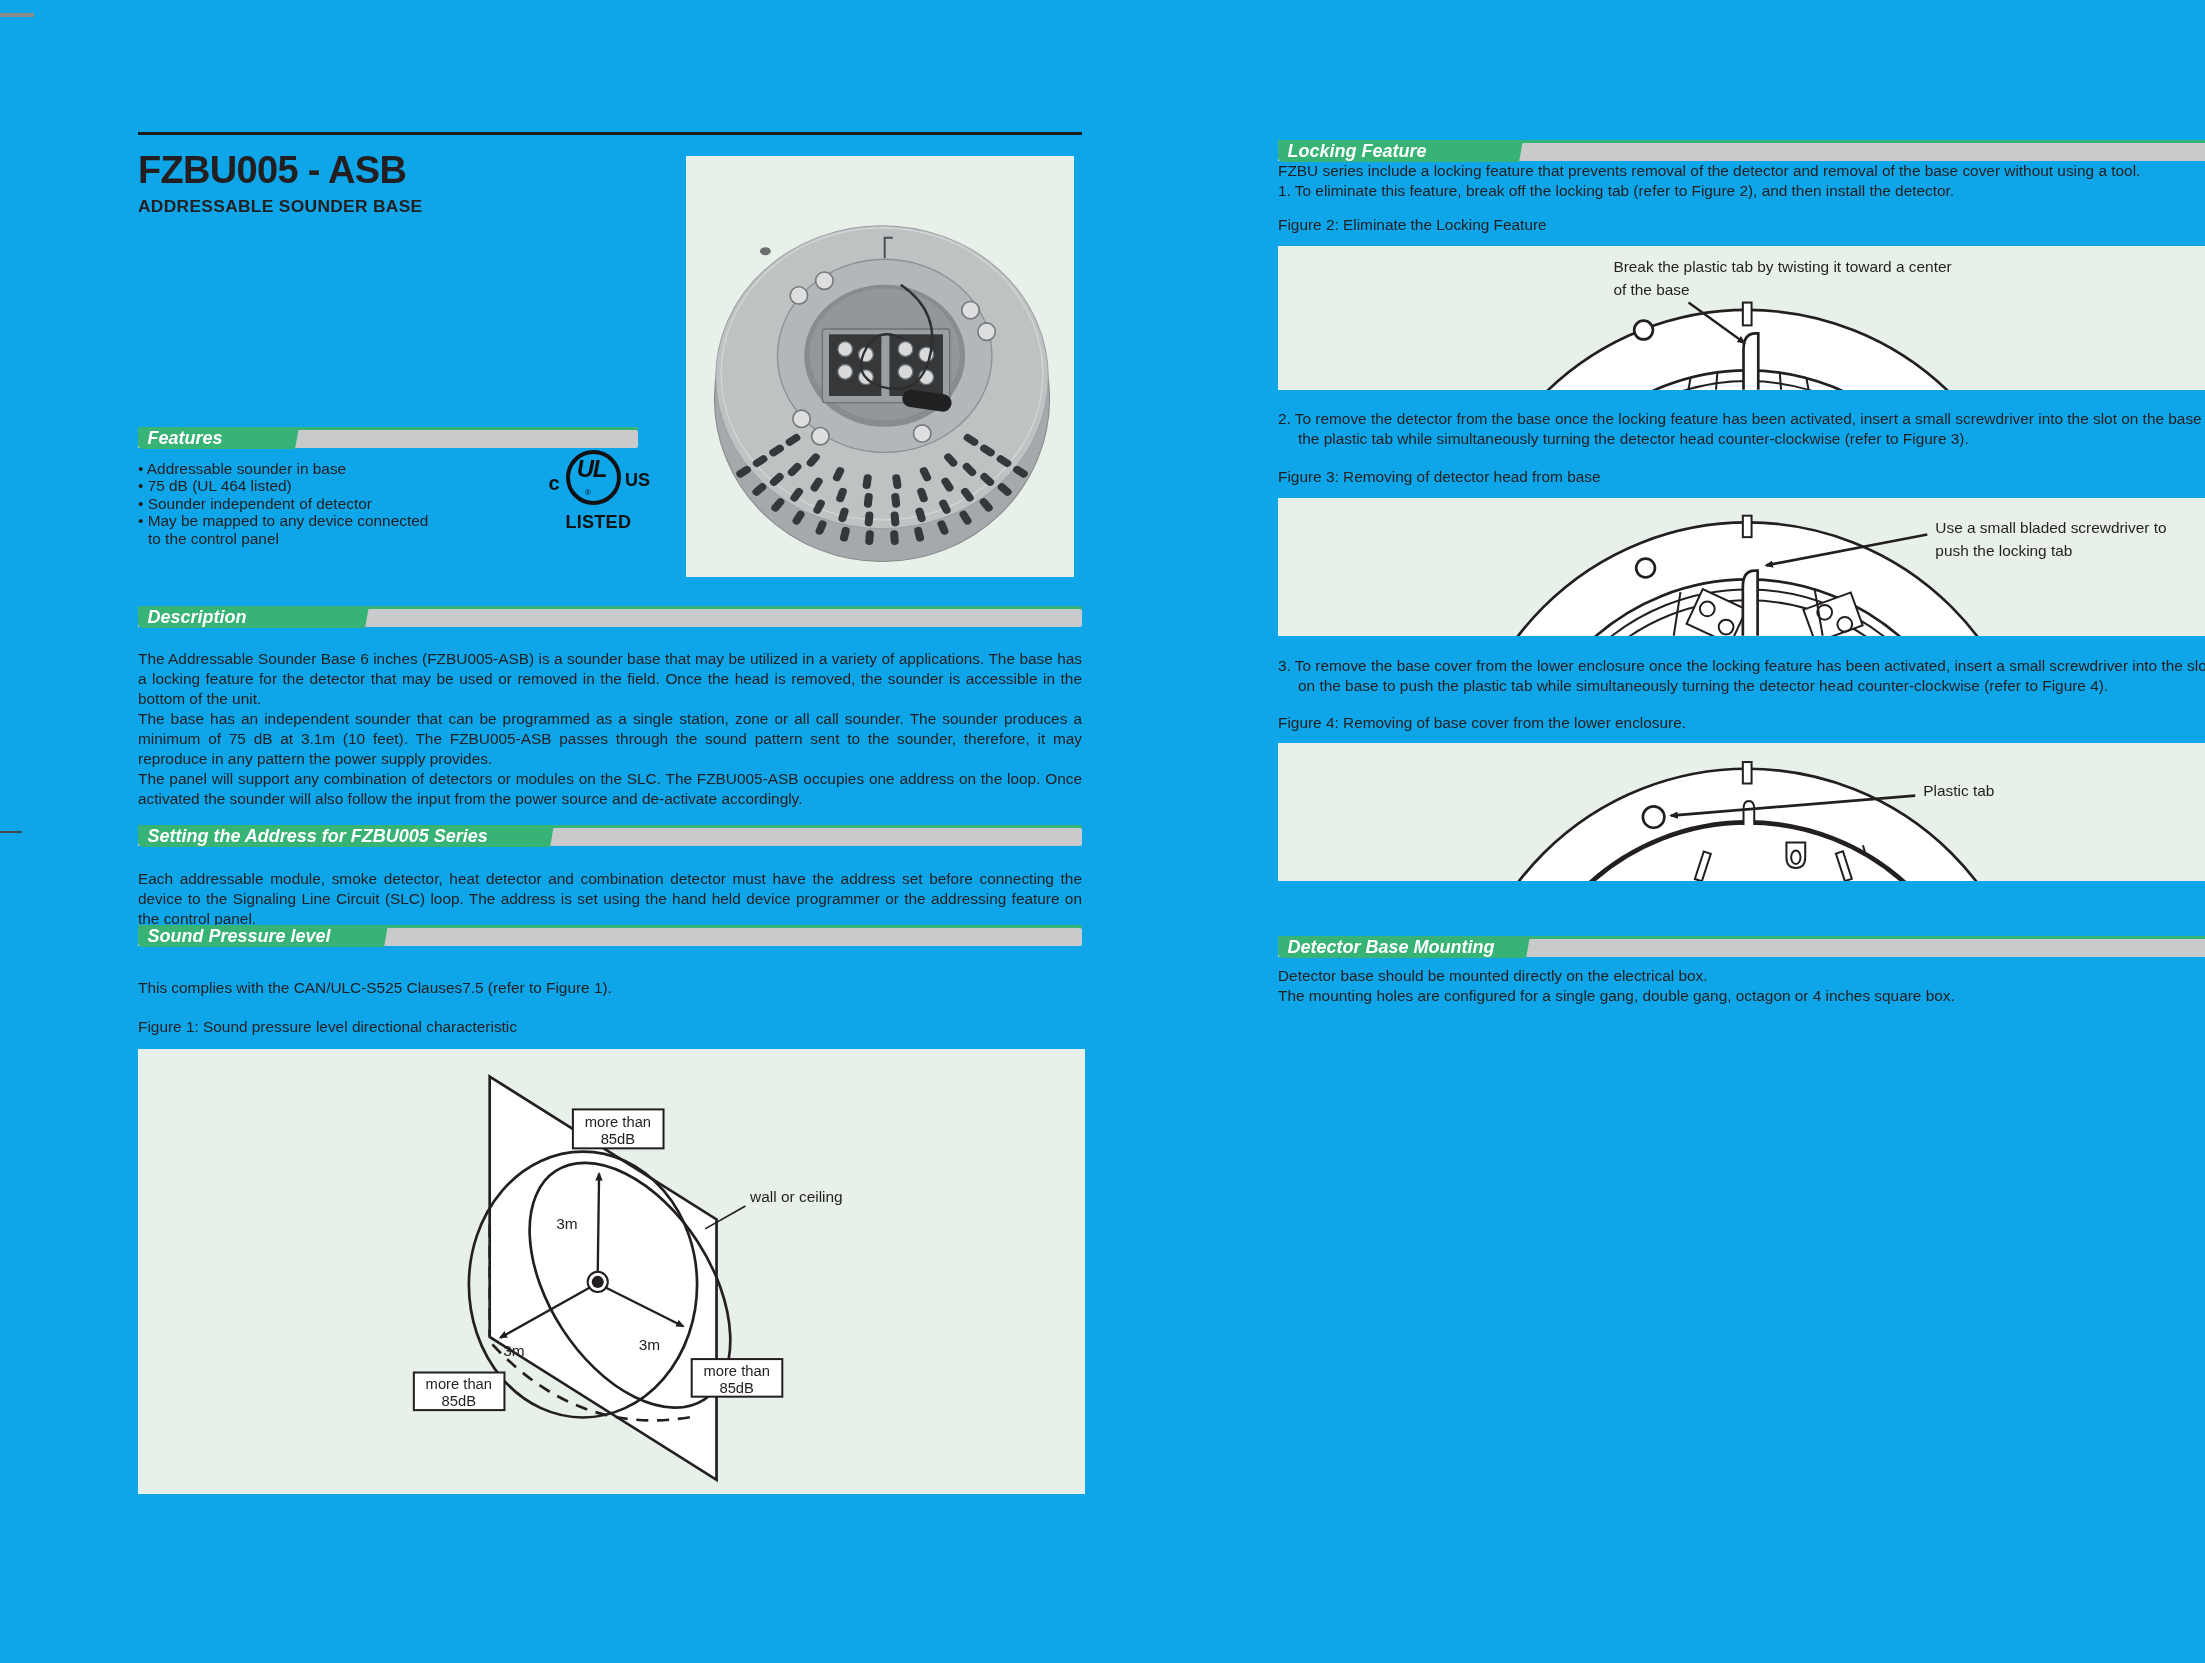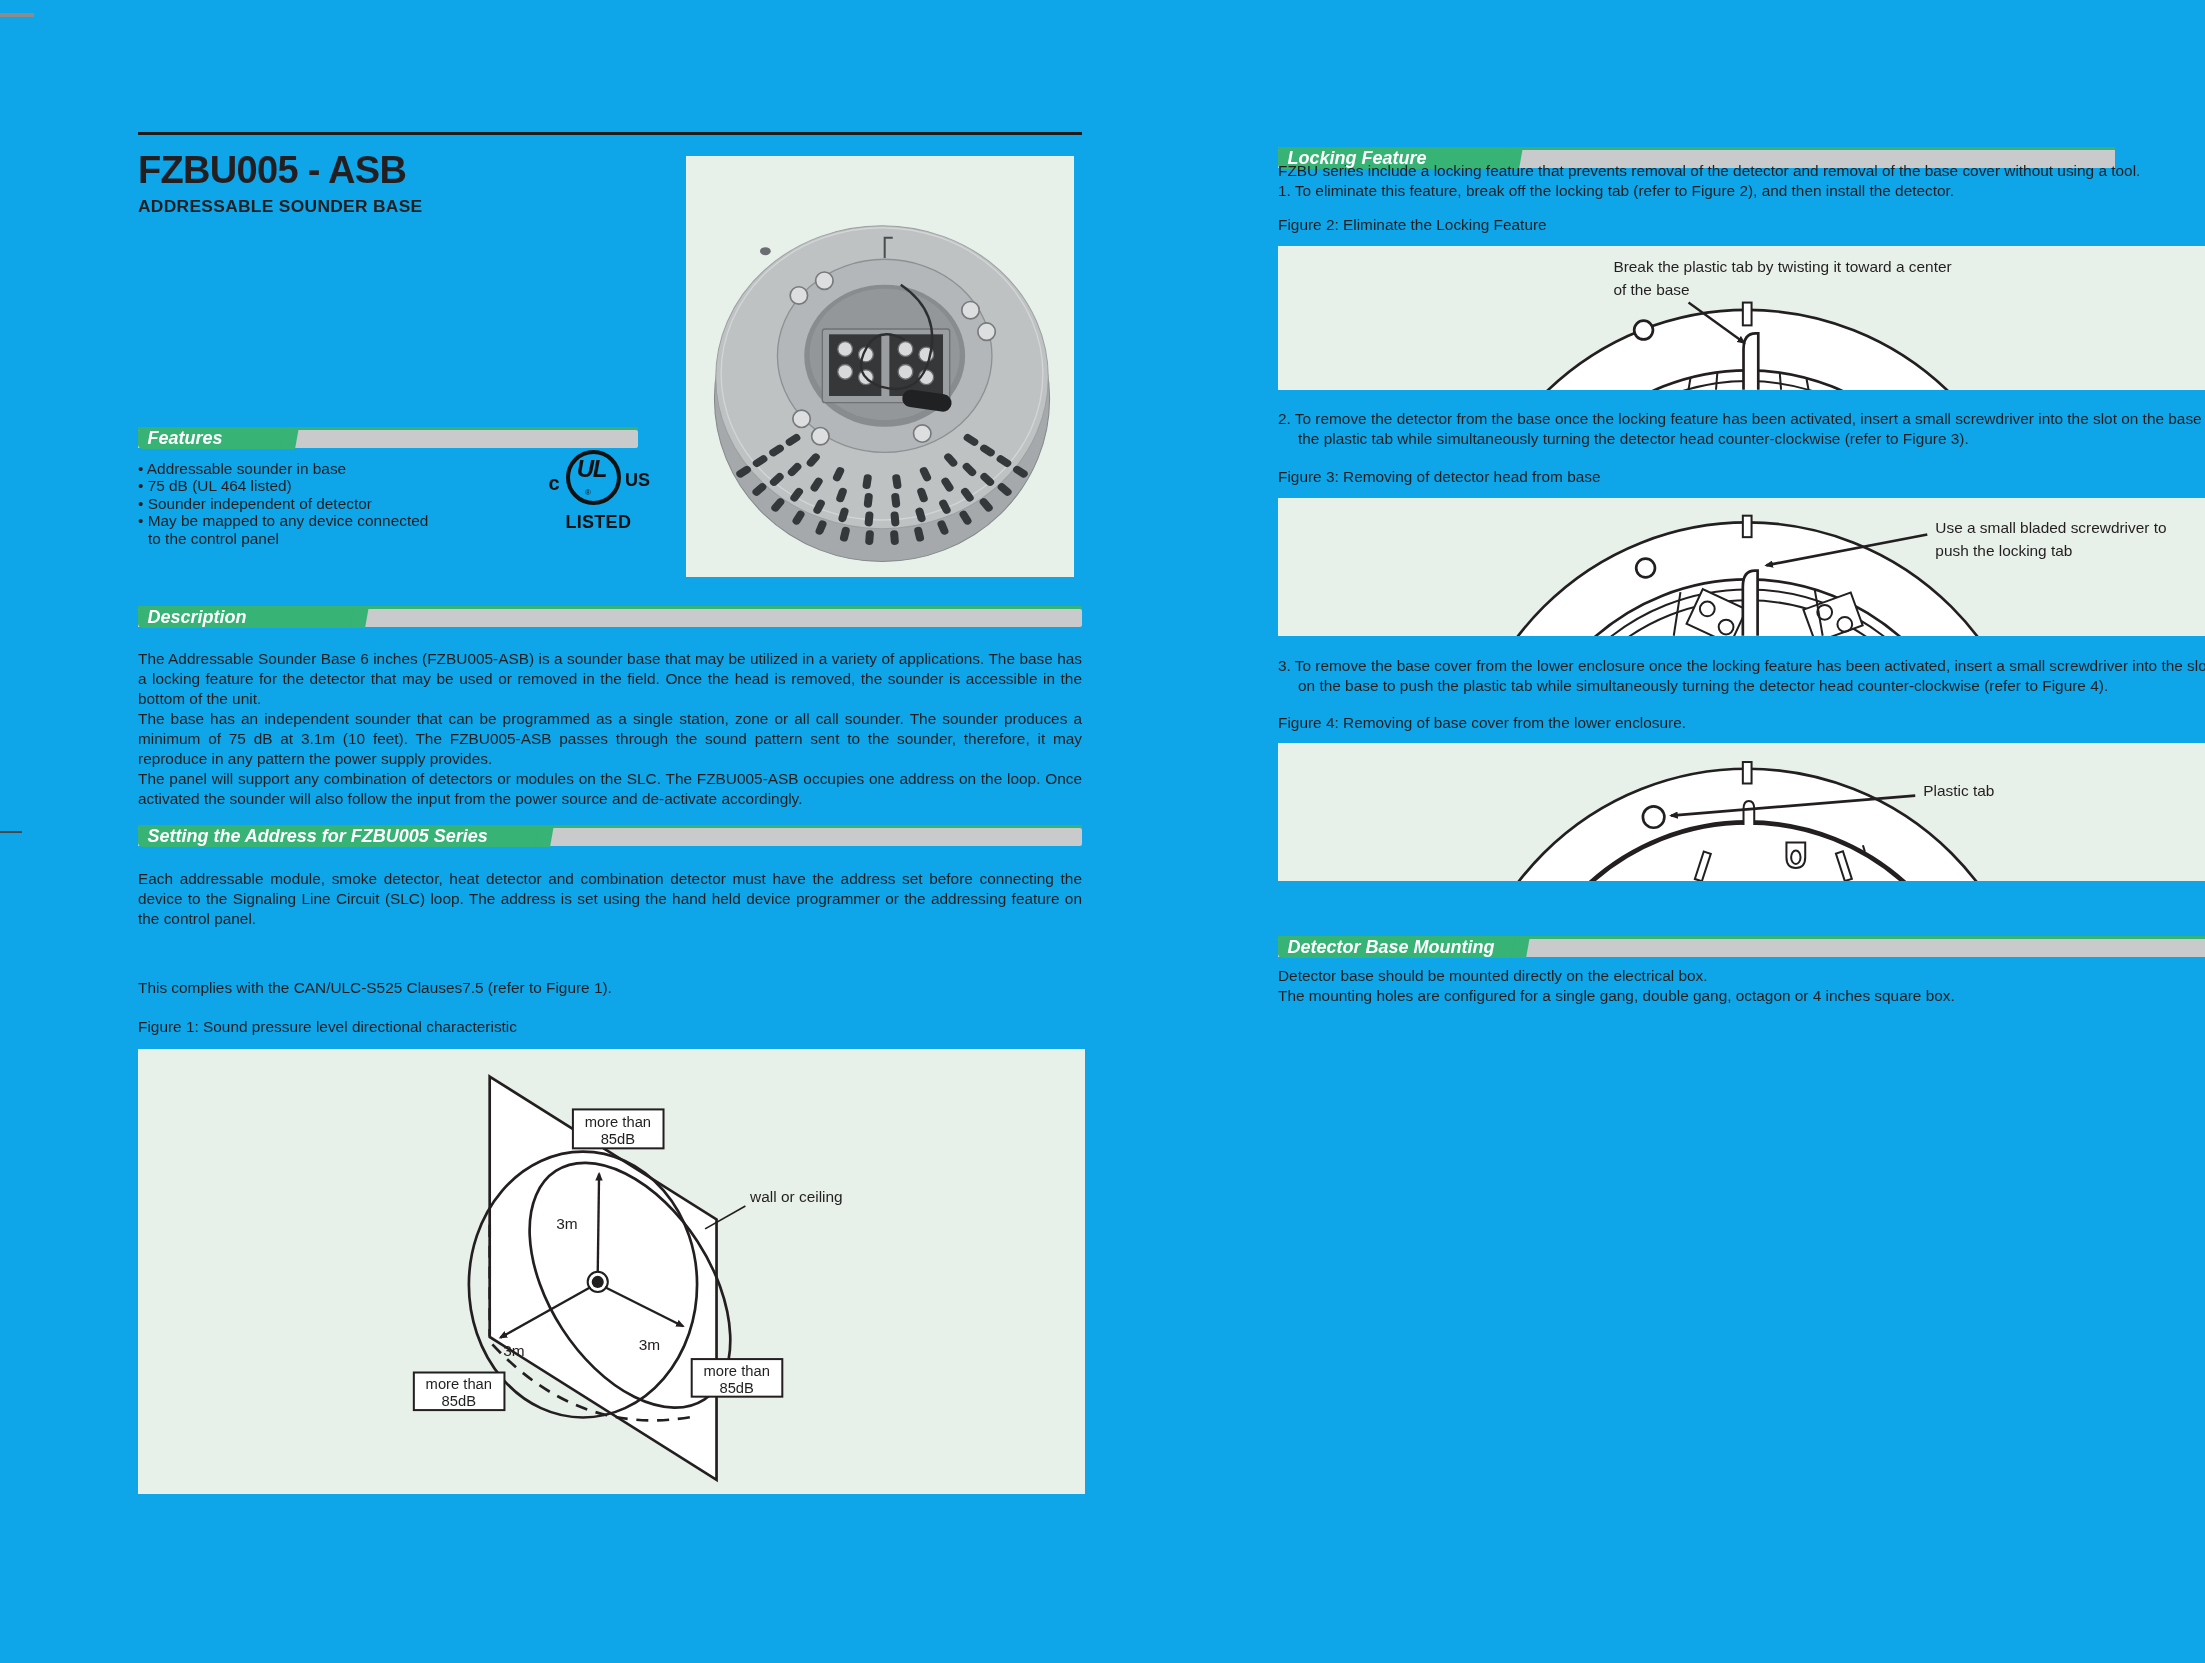--- a/index.html
+++ b/index.html
@@ -193,20 +193,27 @@
 
   <div class="sec" style="left:138px;top:825px;width:944px;">
     <div class="sec-strip"></div>
     <div class="sec-gray"></div>
     <div class="sec-label" style="width:406px;">
         <span>Setting the Address for FZBU005 Series</span>
       </div>
   </div>
   <div class="body just" style="left:138px;top:853px;width:944px;">Each addressable module, smoke detector, heat detector and combination detector must have the address set before connecting the device to the Signaling Line Circuit (SLC) loop. The address is set using the hand held device programmer or the addressing feature on the control panel.</div>
 
+  <div class="sec" style="left:138px;top:925px;width:944px;">
+    <div class="sec-strip"></div>
+    <div class="sec-gray"></div>
+    <div class="sec-label" style="width:240px;">
+        <span>Sound Pressure level</span>
+      </div>
+  </div>
   <div class="body" style="left:138px;top:978px;width:944px;">This complies with the CAN/ULC-S525 Clauses7.5 (refer to Figure 1).</div>
   <div class="caption" style="left:138px;top:1018px;">Figure 1: Sound pressure level directional characteristic</div>
 
   <div class="panel" style="left:138px;top:1049px;width:947px;height:445px;">
     <svg viewBox="0 0 1411 663" width="947" height="445">
 
       <path d="M524,41 L862,254 L862,642 L524,429 Z" fill="#ffffff" stroke="#231f20" stroke-width="4"></path>
 
       <ellipse cx="663" cy="351" rx="170" ry="198" fill="none" stroke="#231f20" stroke-width="4"></ellipse>
       <ellipse cx="733" cy="352" rx="120" ry="203" fill="none" stroke="#231f20" stroke-width="4" transform="rotate(-33 733 352)"></ellipse>
@@ -231,21 +238,21 @@
       <text x="478" y="532" font-size="22" text-anchor="middle">85dB</text>
       <rect x="825" y="462" width="135" height="56" fill="#ffffff" stroke="#231f20" stroke-width="3"></rect>
       <text x="892" y="487" font-size="22" text-anchor="middle">more than</text>
       <text x="892" y="512" font-size="22" text-anchor="middle">85dB</text>
 
       <text x="912" y="228" font-size="23">wall or ceiling</text>
       <line x1="905" y1="234" x2="845" y2="268" stroke="#231f20" stroke-width="2.5"></line>
     </svg>
   </div>
 
-  <div class="sec edge" style="left:1278px;top:147px;width:837px;">
+  <div class="sec edge" style="left:1278px;top:140px;width:927px;">
     <div class="sec-strip"></div>
     <div class="sec-gray"></div>
     <div class="sec-label" style="width:235px;">
         <span>Locking Feature</span>
       </div>
   </div>
   <div class="body nowrap" style="left:1278px;top:161px;">FZBU series include a locking feature that prevents removal of the detector and removal of the base cover without using a tool.</div>
   <div class="body nowrap" style="left:1278px;top:181px;">1. To eliminate this feature, break off the locking tab (refer to Figure 2), and then install the detector.</div>
 
   <div class="caption" style="left:1278px;top:216px;">Figure 2: Eliminate the Locking Feature</div>

